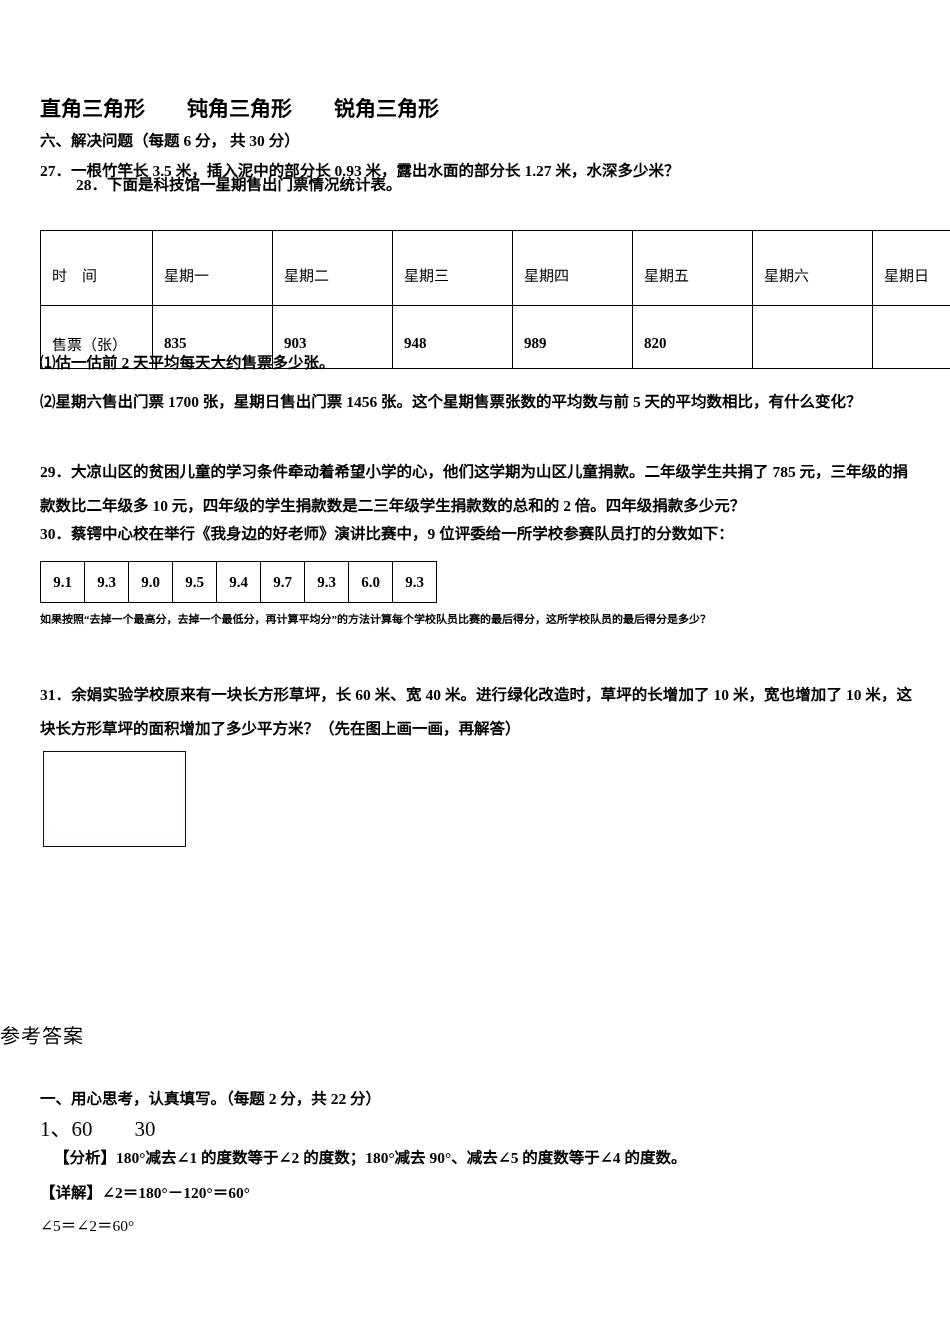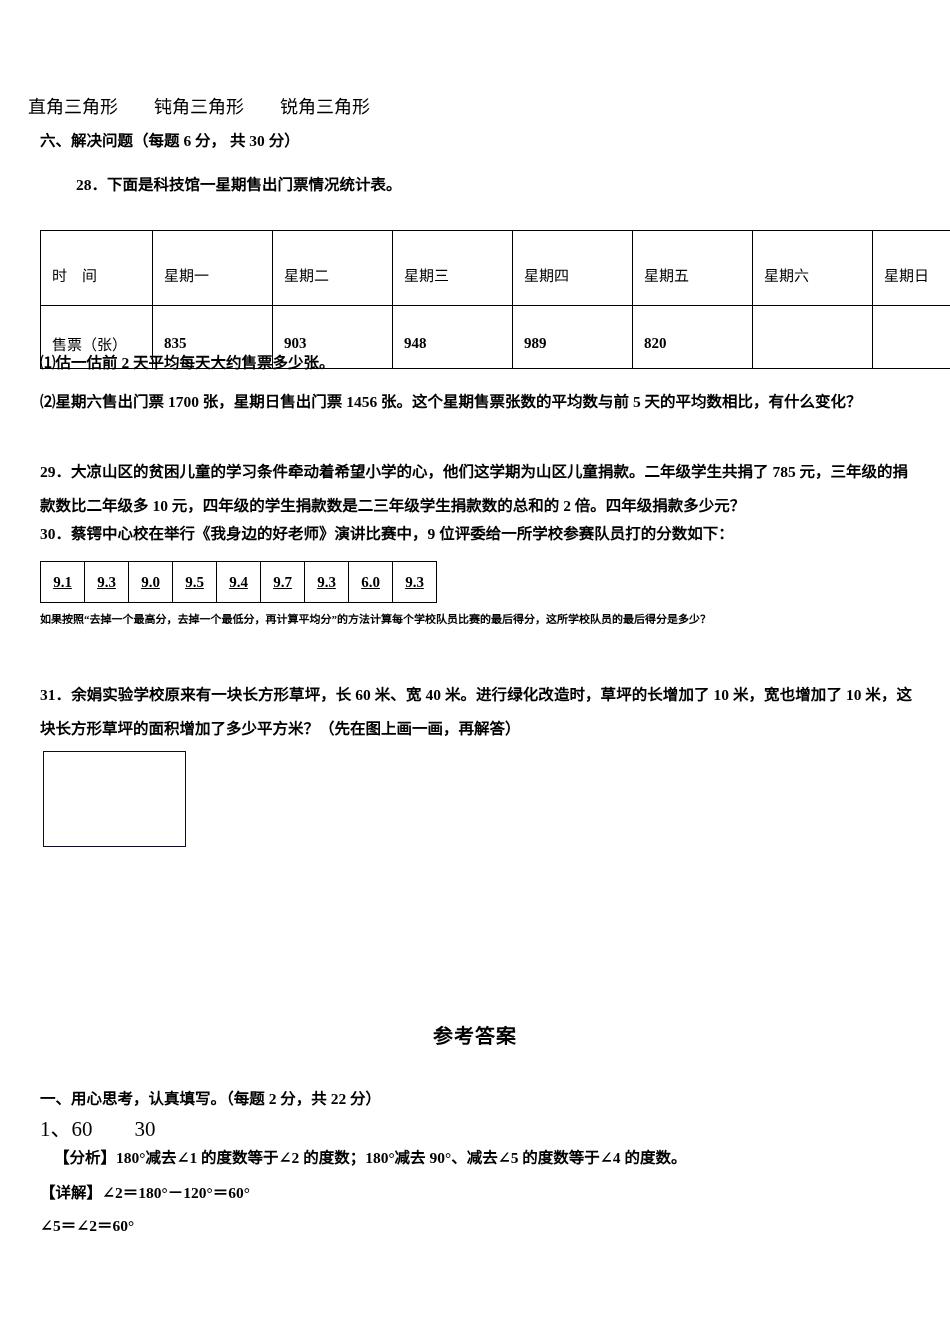--- a/index.html
+++ b/index.html
@@ -17,23 +17,23 @@
     width: 950px;
     height: 1344px;
     background: #ffffff;
     margin: 0 auto;
     overflow: hidden;
   }
 
   .triangle-row {
     position: absolute;
     top: 92px;
-    left: 28px;
-    font-size: 18px;
-    font-weight: normal;
+    left: 40px;
+    font-size: 21px;
+    font-weight: bold;
     white-space: pre;
   }
 
   .section-head {
     position: absolute;
     top: 128px;
     left: 40px;
     font-size: 15.5px;
     font-weight: bold;
     white-space: pre;
@@ -128,21 +128,20 @@
     font-size: 15.5px;
     font-weight: bold;
     white-space: nowrap;
   }
 
   
   .scores-wrap {
     position: absolute;
     top: 561px;
     left: 40px;
-    text-decoration: underline;
   }
   table.scores {
     border-collapse: collapse;
     table-layout: fixed;
   }
   table.scores td {
     border: 1px solid #000000;
     width: 41px;
     height: 38px;
     text-align: center;
@@ -183,23 +182,23 @@
     background: #ffffff;
     box-sizing: border-box;
   }
 
   
   .answers-title {
     position: absolute;
     top: 1020px;
     left: 0;
     width: 950px;
-    text-align: center;
+    text-align: left;
     font-size: 20px;
-    font-weight: bold;
+    font-weight: normal;
     letter-spacing: 1px;
   }
 
   .ans-sec1 {
     position: absolute;
     top: 1086px;
     left: 40px;
     font-size: 15.5px;
     font-weight: bold;
     white-space: pre;
@@ -226,33 +225,36 @@
     left: 40px;
     font-size: 15.5px;
     font-weight: bold;
     white-space: nowrap;
   }
   .ans-detail2 {
     position: absolute;
     top: 1213px;
     left: 40px;
     font-size: 15.5px;
-    font-weight: bold;
+    font-weight: normal;
     white-space: nowrap;
   }
 </style>
 </head>
 <body>
 
 <div class="page">
 
   <div class="triangle-row">直角三角形　　钝角三角形　　锐角三角形</div>
 
   <div class="section-head">六、解决问题（每题 6 分， 共 30 分）</div>
 
+  <div class="q27">
+    <span>27．</span><span>一根竹竿长 3.5 米，插入泥中的部分长 0.93 米，露出水面的部分长 1.27 米，水深多少米？</span>
+  </div>
 
   <div class="q28">28．下面是科技馆一星期售出门票情况统计表。</div>
 
   <div class="ticket-table-wrap">
     <table class="ticket">
       <tbody>
         <tr class="head">
           <td class="label" style="width:100px">时　间</td>
           <td style="width:108px">星期一</td>
           <td style="width:108px">星期二</td>

